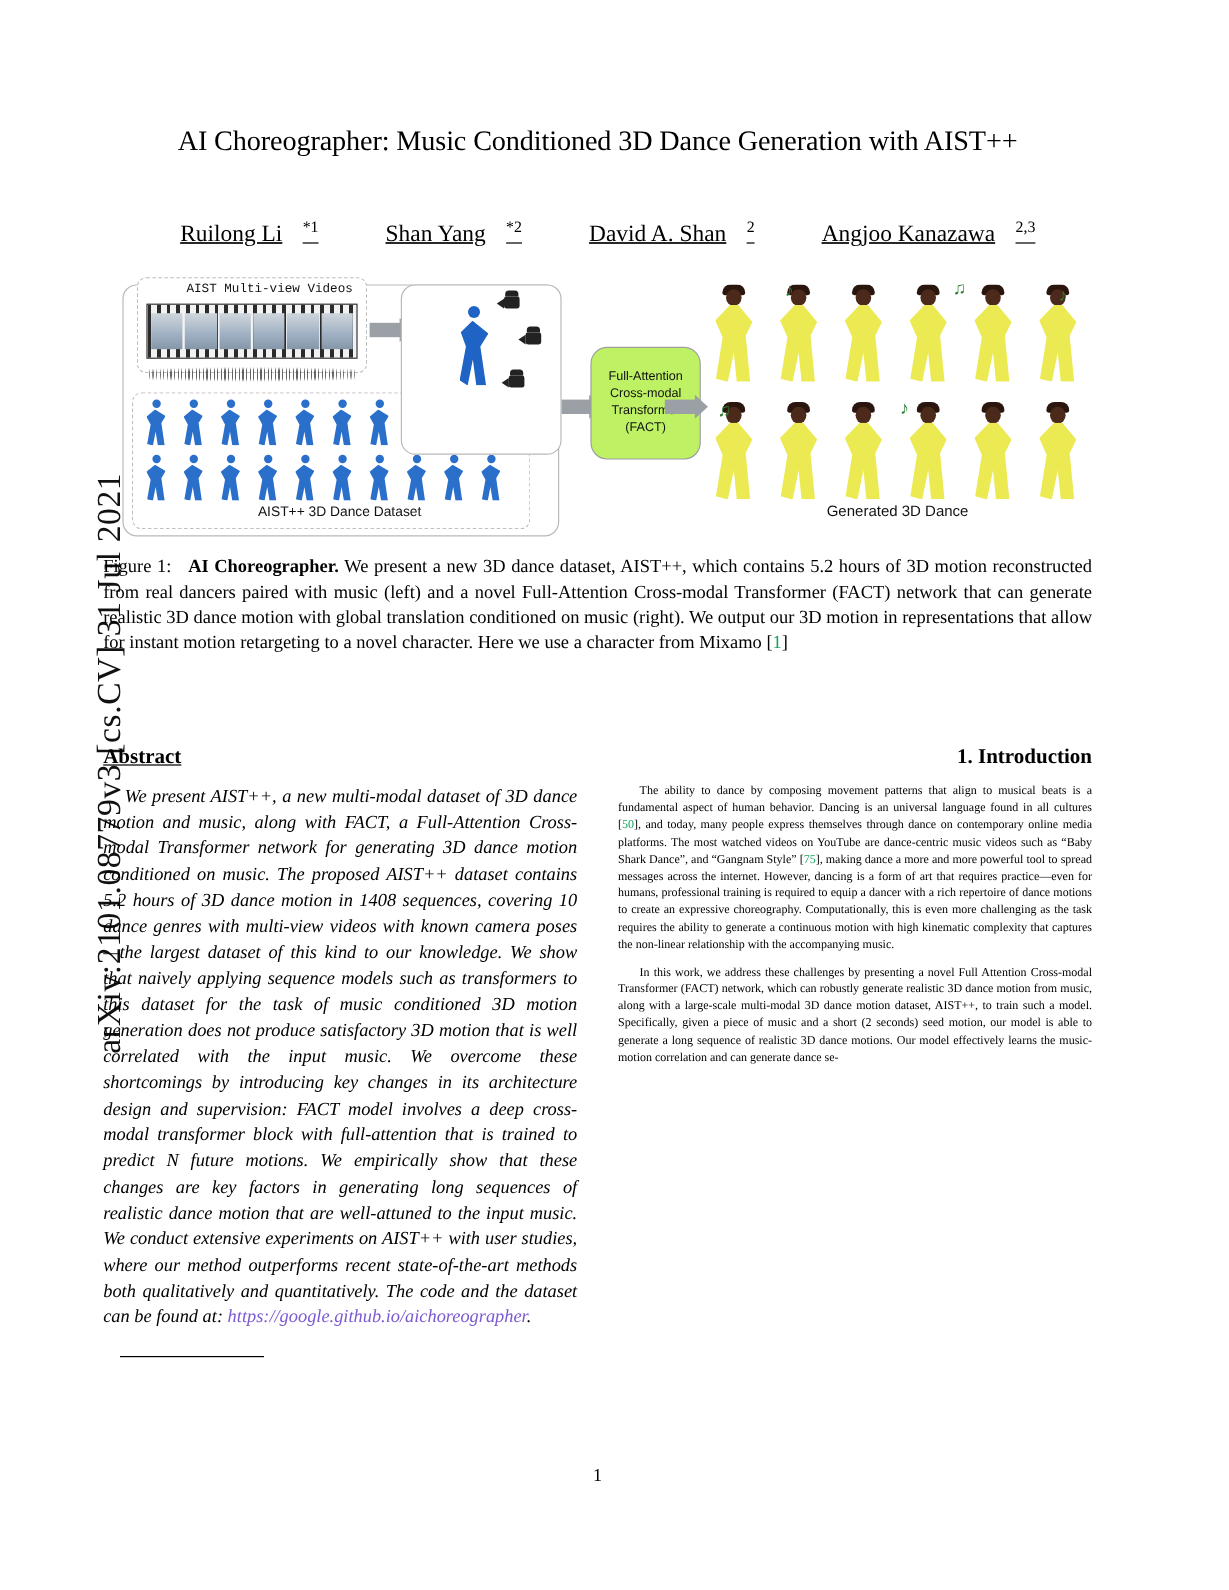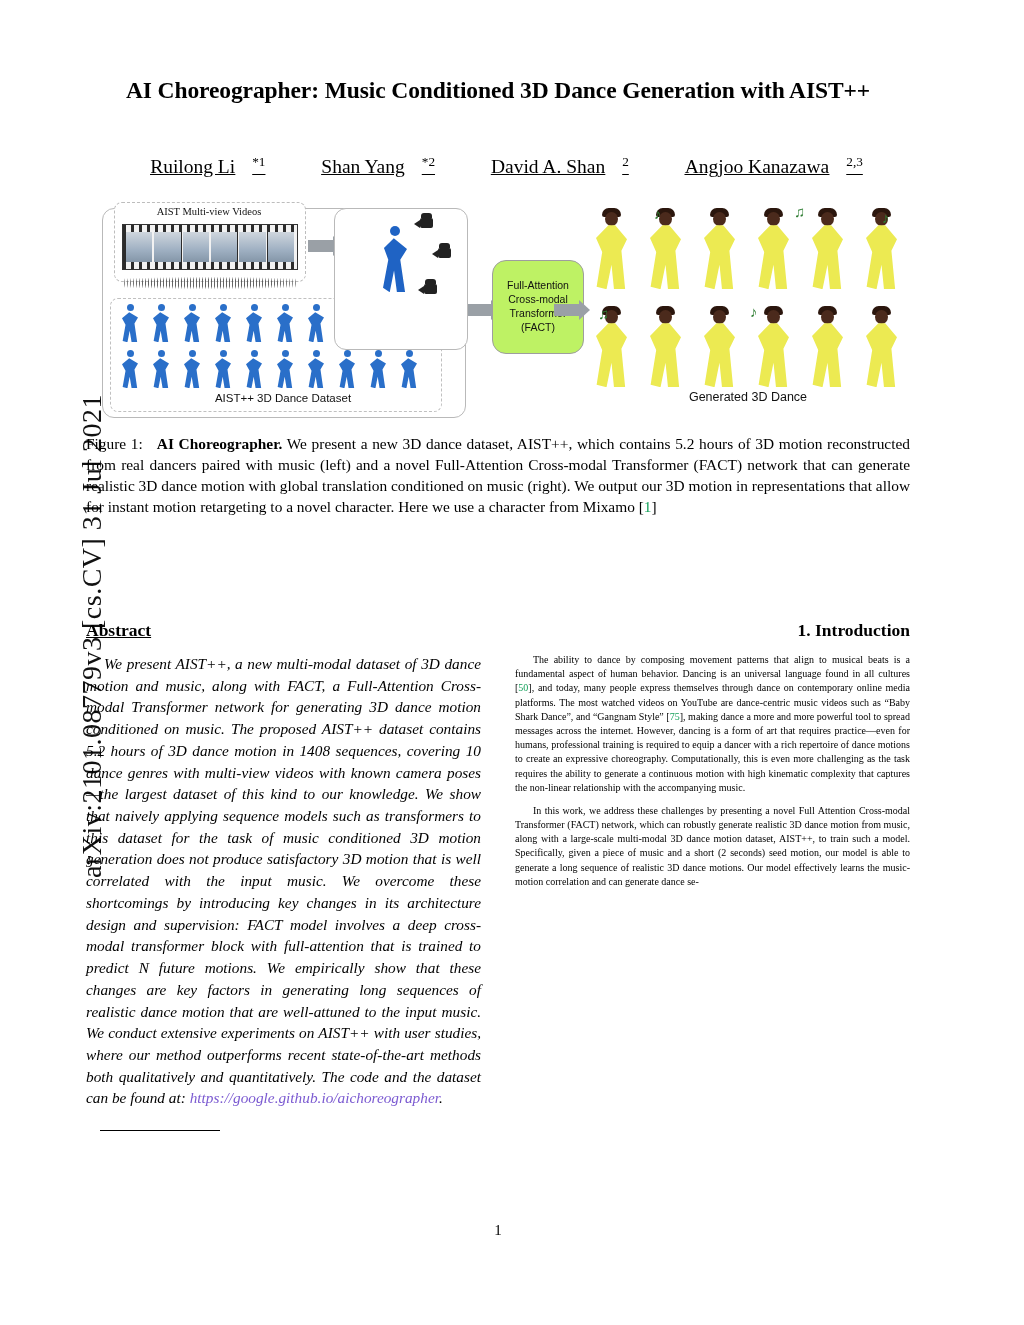--- a/index.html
+++ b/index.html
@@ -36,22 +36,22 @@
     position: absolute;
     left: 86px;
     top: 0;
     width: 824px;
     height: 1325px;
   }
 
   .title {
     text-align: center;
     font-size: 23.5px;
-    font-weight: bold;
-    margin-top: 77px;
+    font-weight: normal;
+    margin-top: 105px;
     letter-spacing: -0.1px;
   }
 
   .authors {
     text-align: center;
     margin-top: 48px;
     font-size: 19.5px;
     line-height: 1.42;
   }
   .authors .row1 span { margin: 0 17px; text-decoration: underline; }
@@ -78,22 +78,22 @@
     left: 28px; top: 0px;
     width: 190px; height: 78px;
     border: 1.3px dashed #bdbdbd;
     border-radius: 8px;
     background: #fff;
   }
   .fig-vid-label {
     position: absolute;
     left: 38px; top: 4px;
     width: 170px;
-    text-align: center;
-    font-family: Liberation Serif, serif;
+    text-align: right;
+    font-family: Liberation Mono, monospace;
     font-size: 10.5px;
     color: #111;
   }
   .filmstrip {
     position: absolute;
     left: 36px; top: 22px;
     width: 174px; height: 44px;
     background:
       repeating-linear-gradient(90deg,#2b2b2b 0px,#2b2b2b 3px,#f2f2f2 3px,#f2f2f2 8px);
     border: 1px solid #333;

